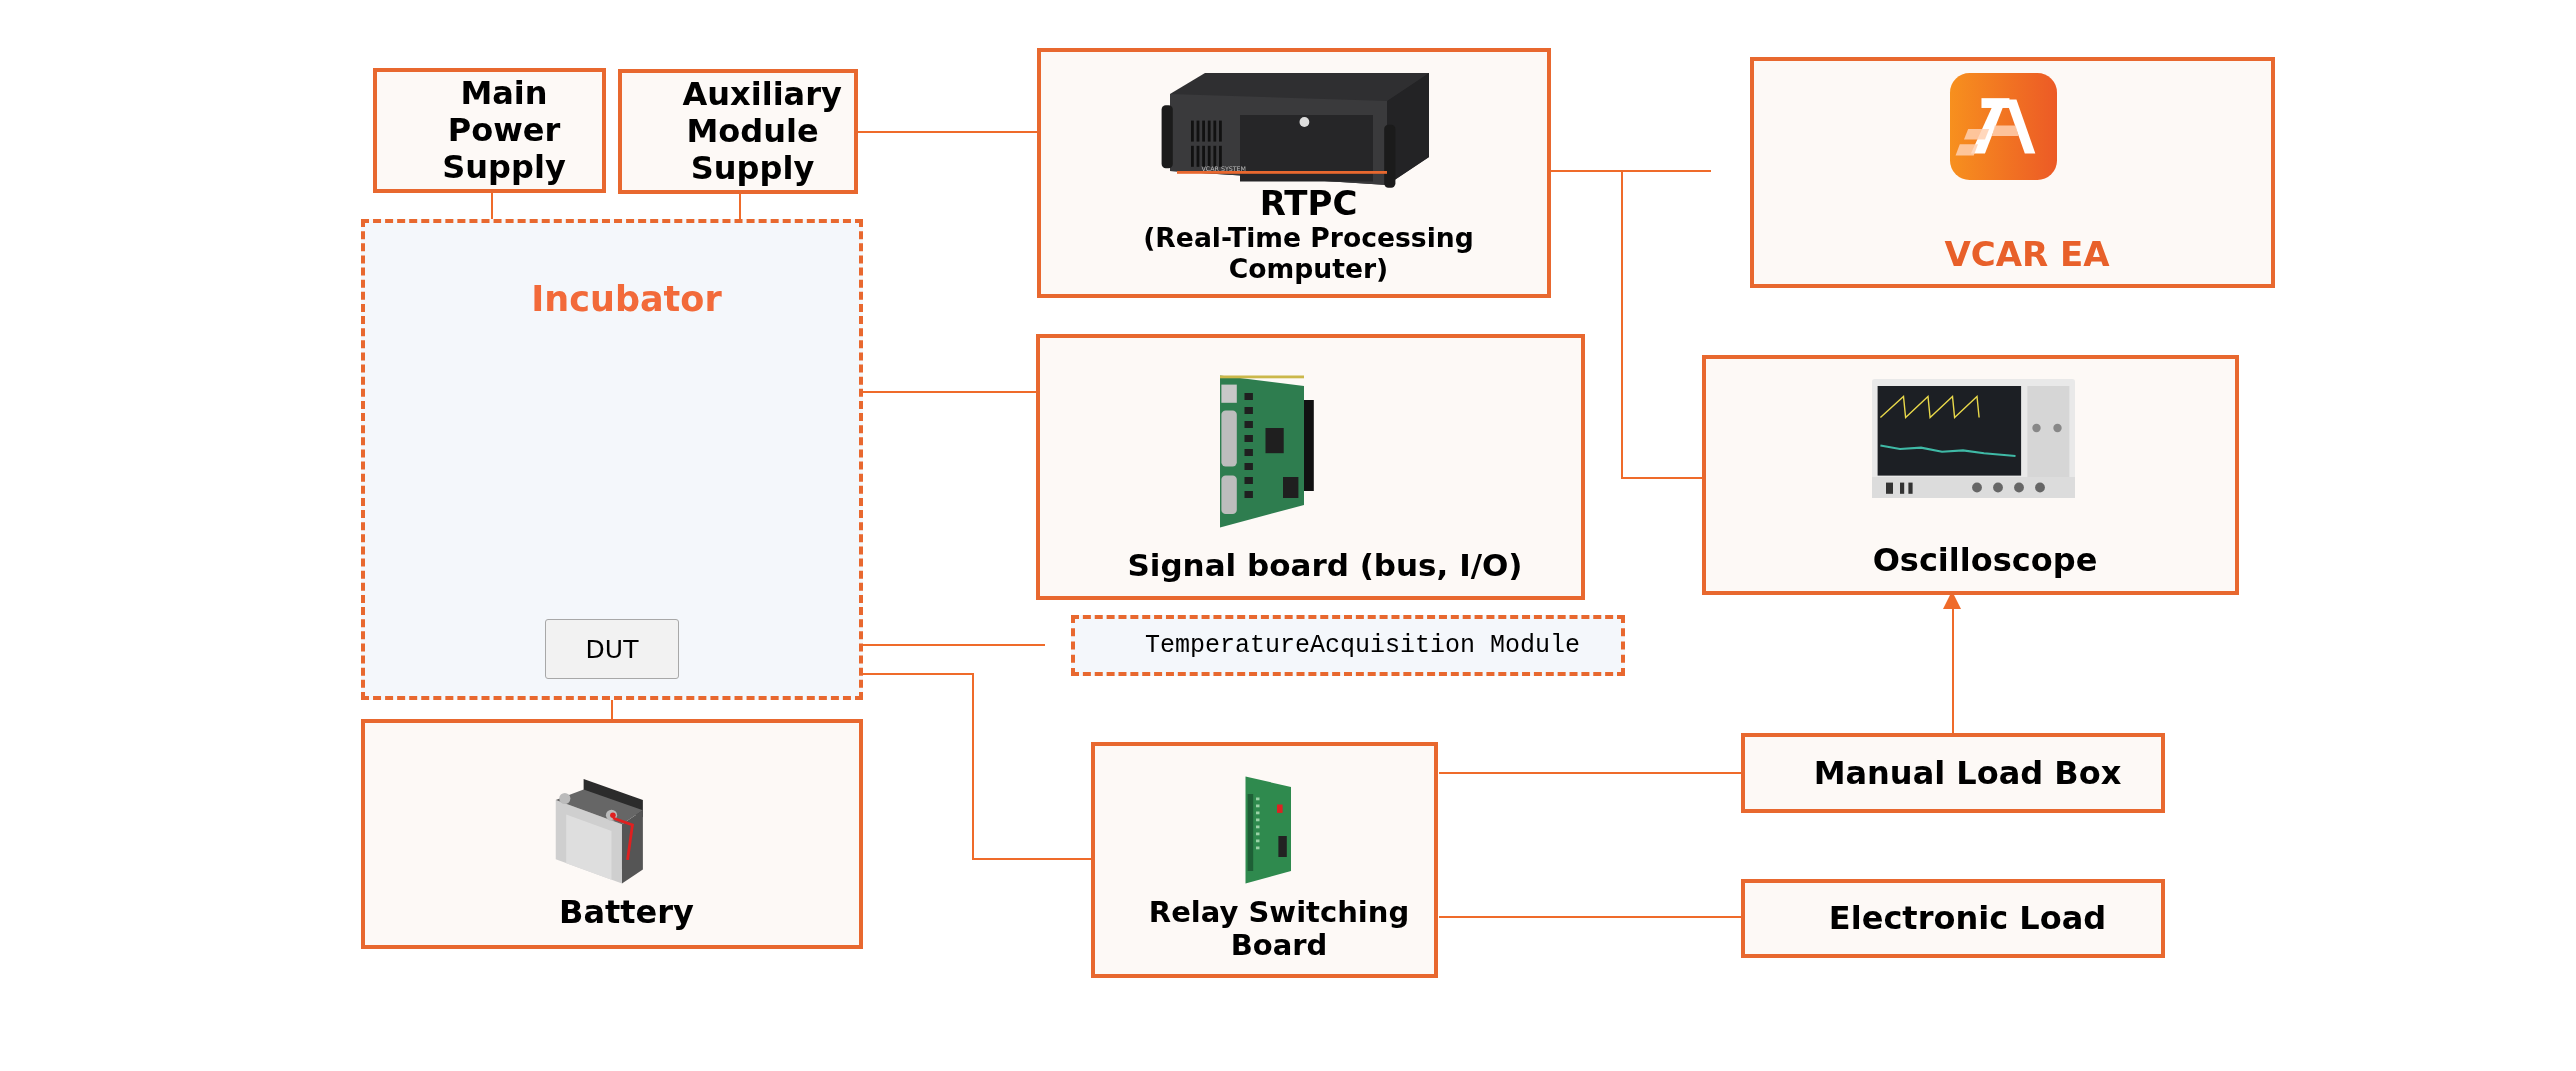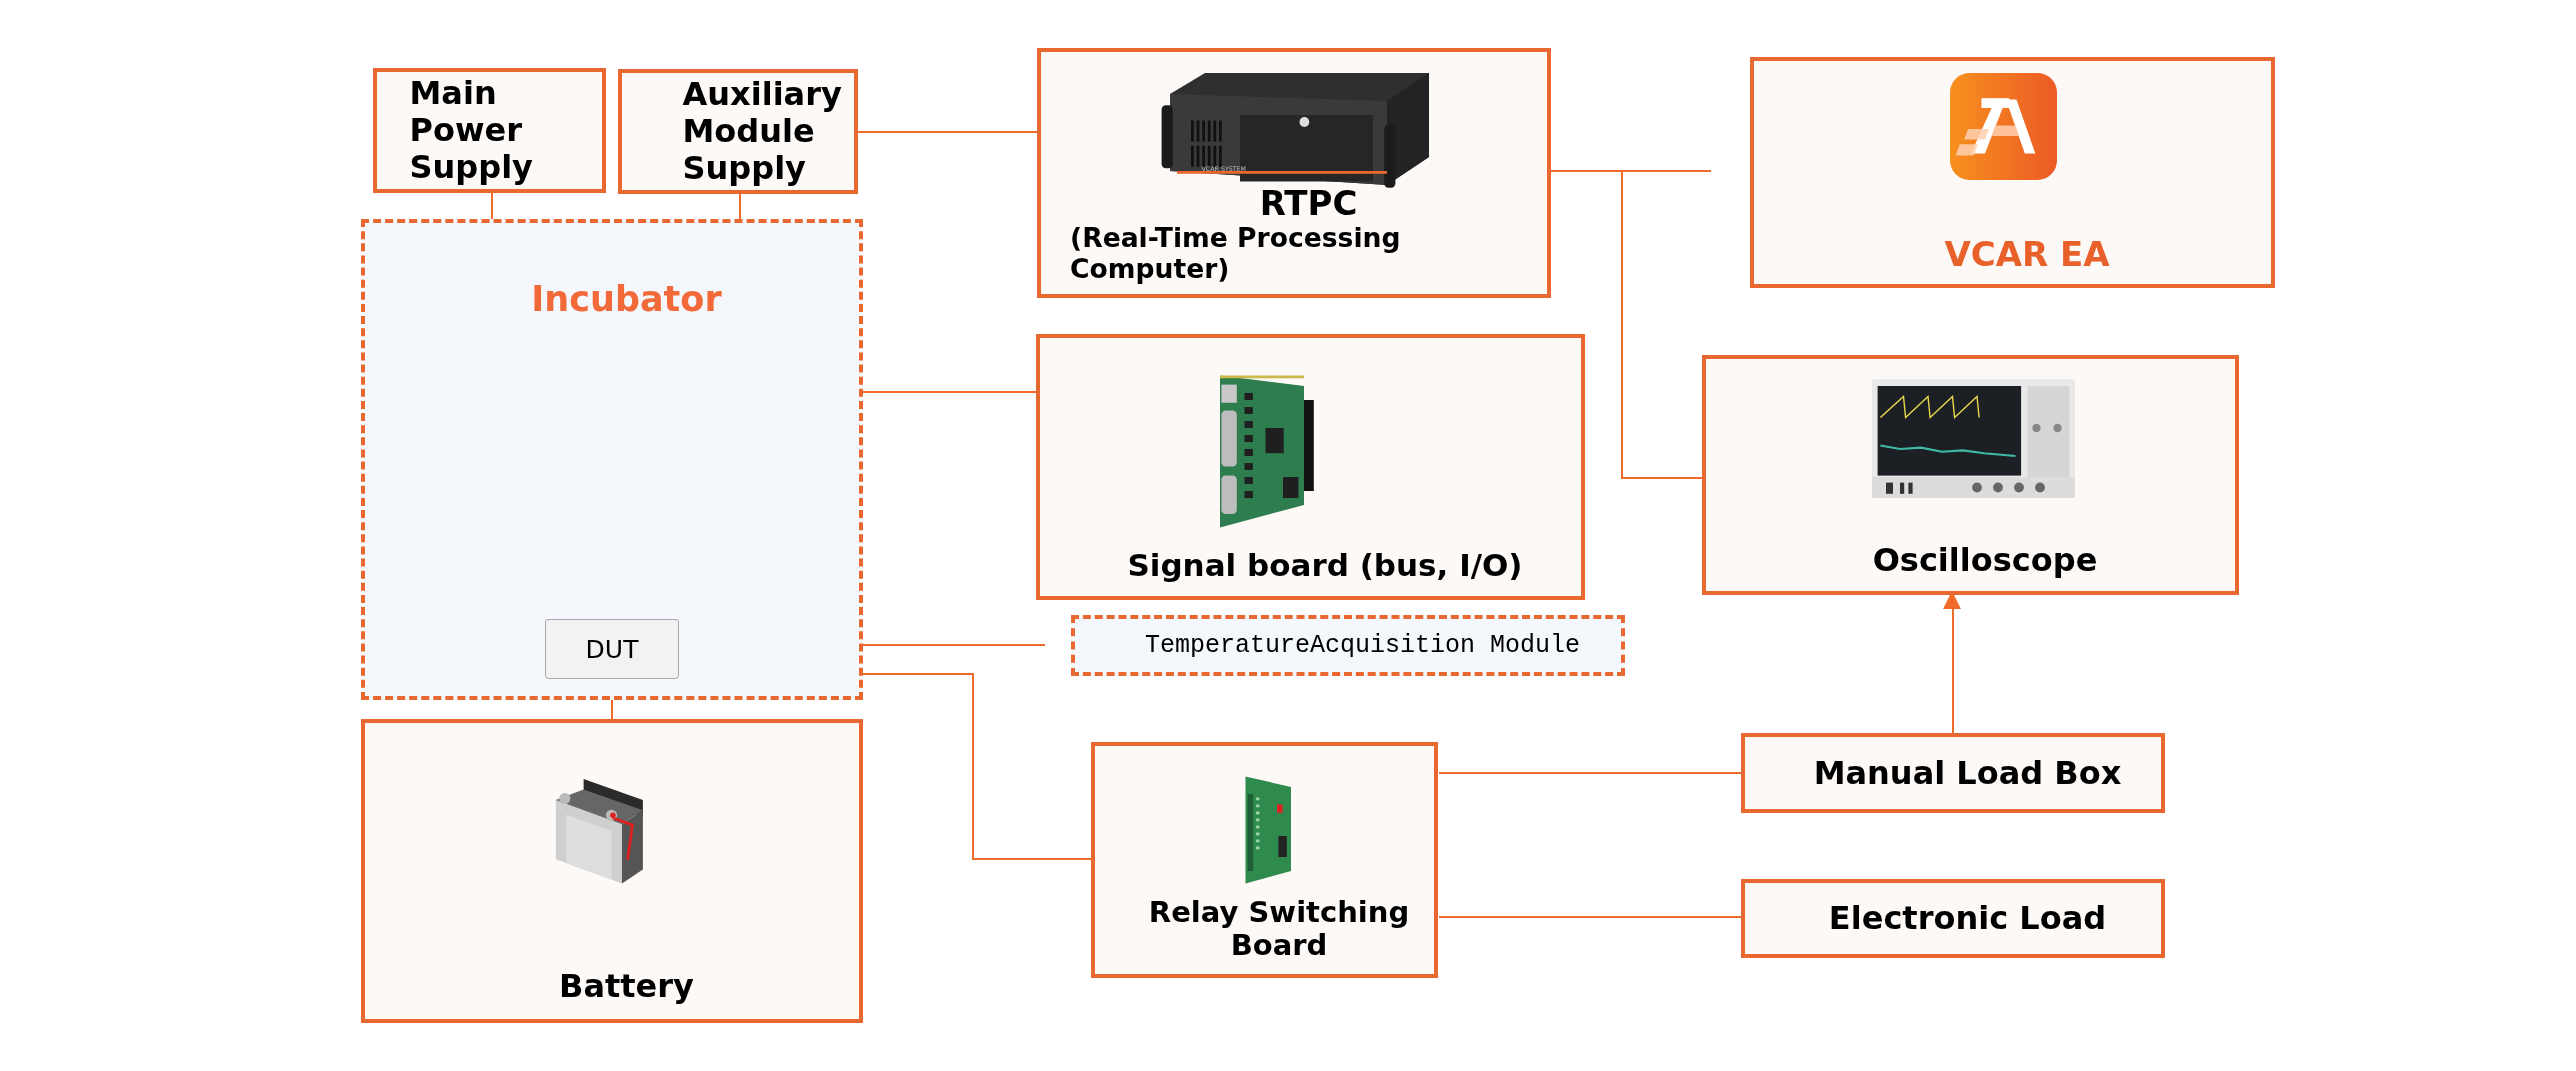--- a/index.html
+++ b/index.html
@@ -1,20 +1,20 @@
 <!DOCTYPE html>
 <html style="font-size:11.2px"><head>
 <meta charset="utf-8">
 <style>
   html, body { margin:0; padding:0; background:#ffffff; }
   body { width:2576px; height:1072px; position:relative; overflow:hidden;
          font-family:"DejaVu Sans", sans-serif; }
   .box { position:absolute; box-sizing:border-box; background:#fdf9f6;
          border:4.9px solid #e8682f; display:flex; flex-direction:column;
-         align-items:center; justify-content:center; text-align:left;padding-left:29px; }
+         align-items:center; justify-content:center; text-align:center;padding-left:29px; }
   .dashed { border:4.9px dashed #e8682f; background:#f4f7fb; }
   .lbl { font-weight:bold; color:#000; line-height:1.15; }
   .line { position:absolute; background:#ef6b2a; }
 </style>
 </head>
 <body>
 
 <div class="line" style="left:491px;top:193px;width:2.1px;height:28px;"></div>
 <div class="line" style="left:739px;top:194px;width:2.1px;height:26.6px;"></div>
 <div class="line" style="left:858px;top:131px;width:189px;height:2.1px;"></div>
@@ -131,21 +131,21 @@
       <circle cx="180" cy="155" r="7" fill="#666"></circle>
       <circle cx="210" cy="155" r="7" fill="#666"></circle>
       <circle cx="240" cy="155" r="7" fill="#666"></circle>
     <rect x="20" y="148" width="10" height="16" fill="#333"></rect>
       <rect x="40" y="148" width="6" height="16" fill="#333"></rect>
       <rect x="52" y="148" width="6" height="16" fill="#333"></rect>
   </svg>
   <div class="lbl" style="font-size:32px;">Oscilloscope</div>
 </div>
 
-<div class="box" style="left:361px;top:719px;width:502px;height:304px;justify-content:flex-end;padding-bottom:14px;">
+<div class="box" style="left:361px;top:719px;width:502px;height:230px;justify-content:flex-end;padding-bottom:14px;">
   <svg width="140" height="122" viewBox="0 0 200 175" style="position:absolute;left:180px;top:49px;">
     <polygon points="55,10 140,40 140,65 55,35" fill="#2b2b2b"></polygon>
     <polygon points="15,40 110,75 110,160 15,125" fill="#cfcfcf"></polygon>
     <polygon points="110,75 140,55 140,140 110,160" fill="#555"></polygon>
     <polygon points="15,40 55,25 140,55 110,75" fill="#666"></polygon>
     <circle cx="28" cy="38" r="8" fill="#bbb"></circle>
       <circle cx="95" cy="62" r="8" fill="#bbb"></circle>
     <circle cx="97" cy="62" r="4" fill="#e02020"></circle>
     <polyline points="97,66 125,76 118,126" fill="none" stroke="#e02020" stroke-width="4"></polyline>
     <rect x="30" y="65" width="65" height="70" fill="#dedede" transform="skewY(20) translate(0,-15)"></rect>

